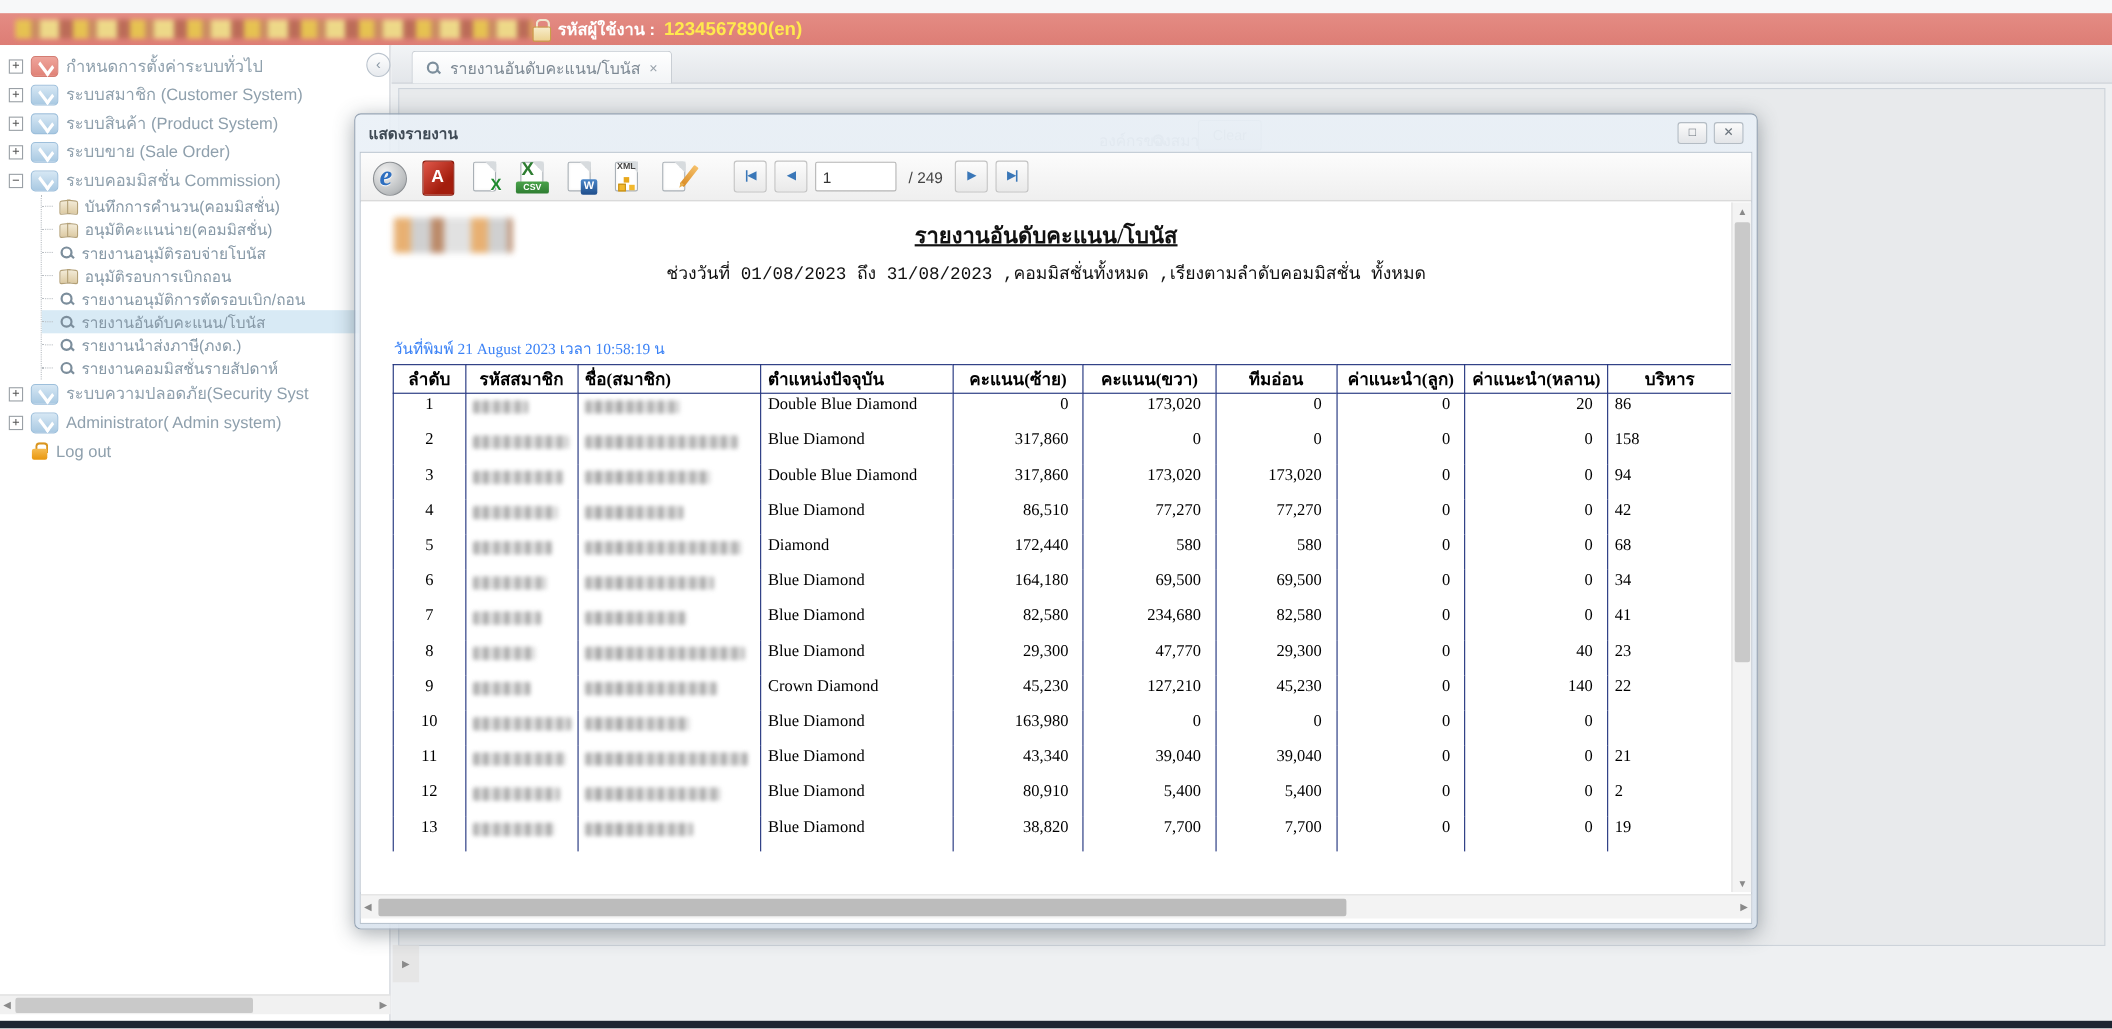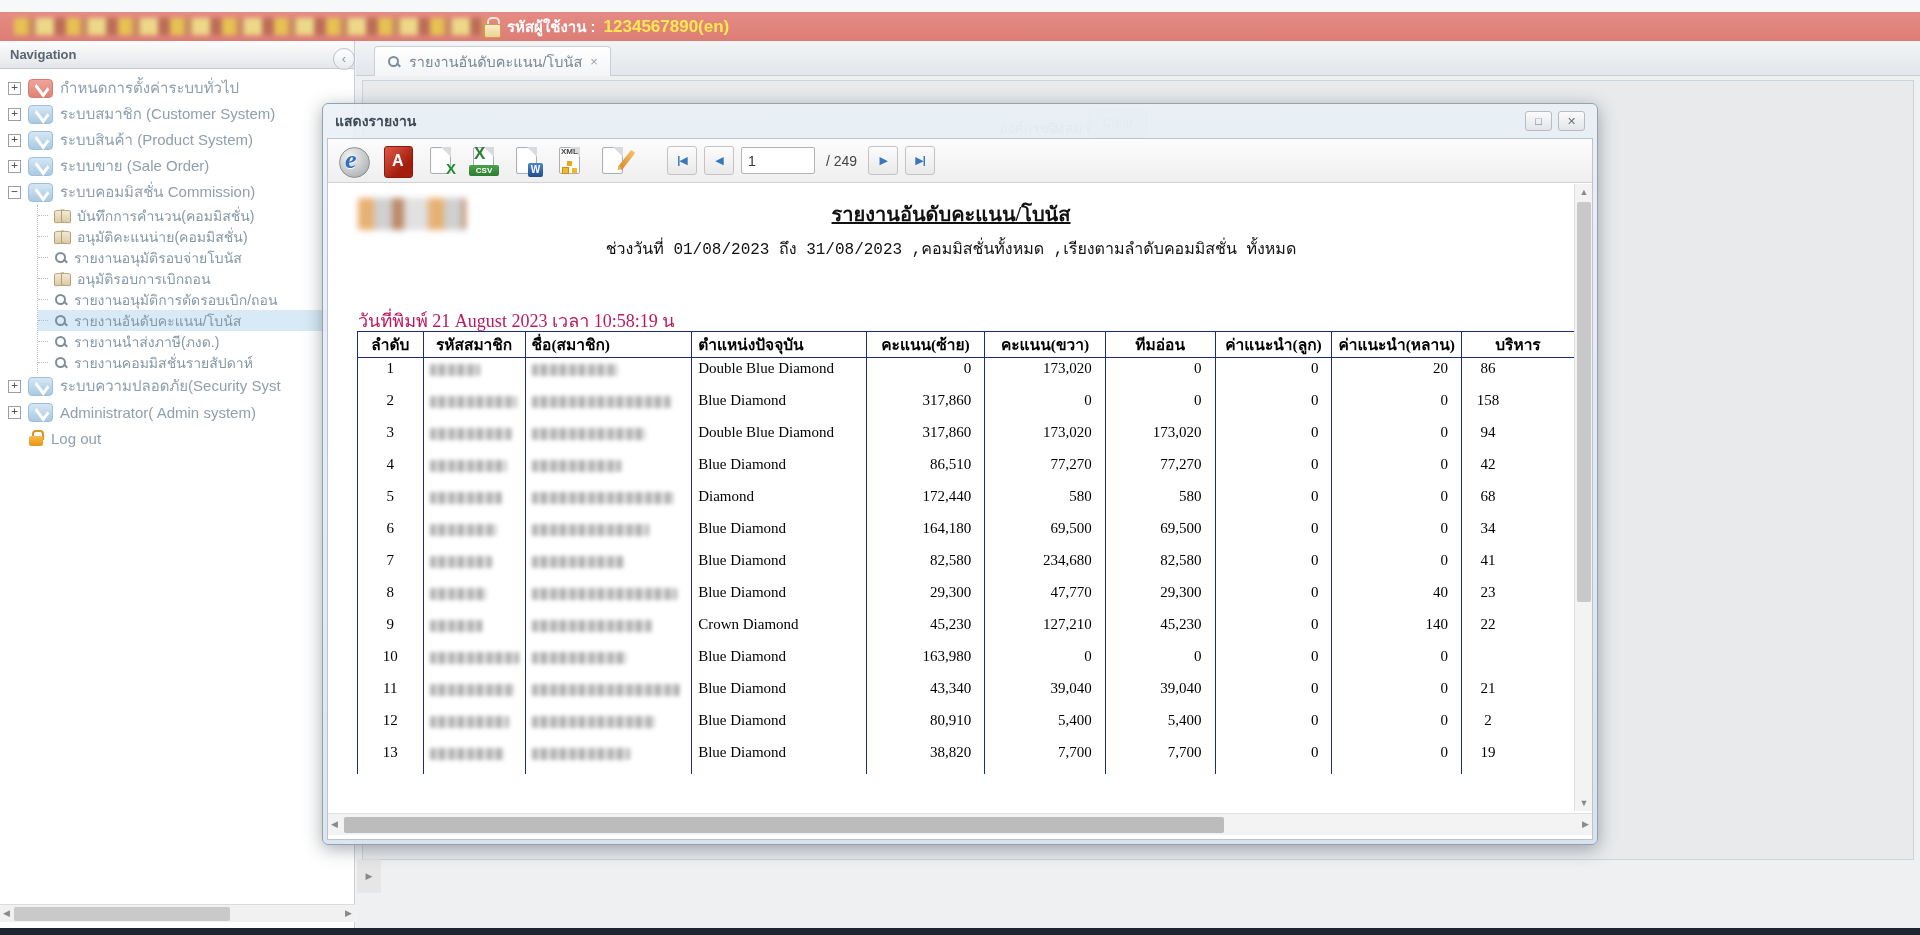--- a/index.html
+++ b/index.html
@@ -93,29 +93,29 @@
   .pg-input { width:74px; height:27px; border:1px solid #b5b5b5; border-radius:2px; font-size:14px; padding:0 6px; color:#333; }
   .pg-total { font-size:14px; color:#444; margin:0 4px; }
 
   
   .report-wrap { position:absolute; left:0; top:45px; width:1264px; height:655px; }
   .report-canvas { position:absolute; left:0; top:0; width:1246px; height:627px; overflow:hidden; background:#fff; }
   .logo-blob { position:absolute; left:30px; top:14px; width:108px; height:32px; border-radius:3px; filter:blur(3px); opacity:.85;
       background:repeating-linear-gradient(90deg,#e4a35a 0 16px,#c8c8c8 16px 34px,#b0764f 34px 46px,#dcdcdc 46px 70px); }
   .rep-title { position:absolute; left:0; top:14px; width:100%; text-align:center; font-family:"Liberation Serif","DejaVu Serif",serif; font-size:20px; font-weight:bold; text-decoration:underline; color:#111; }
   .rep-subtitle { position:absolute; left:0; top:52px; width:100%; text-align:center; font-family:Liberation Mono, monospace; font-size:16px; color:#111; }
-  .rep-printed { position:absolute; left:30px; top:122px; font-family:"Liberation Serif","DejaVu Serif",serif; font-size:18px; color:#be185d; }
+  .rep-printed { position:absolute; left:30px; top:122px; font-family:"Liberation Serif","DejaVu Serif",serif; font-size:14px; color:#3b82f6; }
   .rep-table { position:absolute; left:29px; top:147px; border-collapse:separate; border-spacing:0; table-layout:fixed; font-family:"Liberation Serif","DejaVu Serif",serif; }
   .rep-table th { border-top:1px solid #1c2e7b; border-bottom:1px solid #1c2e7b; border-left:1px solid #1c2e7b; font-size:15.5px; font-weight:bold; color:#000; height:27px; padding:0 6px; white-space:nowrap; overflow:hidden; }
   .rep-table td { border-left:1px solid #1c2e7b; font-size:15px; color:#000; height:32px; padding:2px 6px 0 6px; vertical-align:top; white-space:nowrap; overflow:hidden; }
   .rep-table .num { text-align:right; padding-right:13px; }
   .rep-table .ctr { text-align:center; }
   .blur-blob { display:inline-block; height:12px; margin-top:4px; border-radius:2px; filter:blur(2px); opacity:.8;
       background:repeating-linear-gradient(90deg,#9b9b9b 0 5px,#cfcfcf 5px 10px,#8a8a8a 10px 14px,#d8d8d8 14px 19px); }
-  .mg-stub { display:inline-block; width:40px; text-align:center; }
+  .mg-stub { display:inline-block; width:40px; text-align:left; }
   .vscroll { position:absolute; right:0; top:0; width:18px; height:627px; background:#f3f3f3; border-left:1px solid #e0e0e0; }
   .vscroll .thumb { position:absolute; left:2px; top:18px; width:14px; height:400px; background:#c9c9c9; border-radius:2px; }
   .vsb-arrow { position:absolute; left:0; width:18px; font-size:9px; color:#8a8a8a; text-align:center; }
   .hscroll { position:absolute; left:0; top:629px; width:1264px; height:22px; background:#f3f3f3; border-top:1px solid #e0e0e0; }
   .hscroll .thumb { position:absolute; left:16px; top:3px; width:880px; height:16px; background:#bcbcbc; border-radius:2px; }
 
   .bottom-strip { position:absolute; left:0; bottom:0; width:1920px; height:7px; background:#1d2531; }
 </style>
 </head>
 <body>
@@ -125,23 +125,20 @@
 <div class="red-bar">
   <div class="redacted-title"></div>
   <div class="user-area">
     <span class="hlock"></span>
     <span class="user-label">รหัสผู้ใช้งาน :</span>
     <span class="user-id">1234567890(en)</span>
   </div>
 </div>
 
 <div class="nav-panel">
-  <div class="nav-header">
-    <span>Navigation</span>
-  </div>
   <div class="nav-tree">
       <div class="nav-row">
         <span class="expander">+</span>
         <span class="nicon-module nicon-red"></span>
         <span class="nav-label">กำหนดการตั้งค่าระบบทั่วไป</span>
       </div>
       <div class="nav-row">
         <span class="expander">+</span>
         <span class="nicon-module nicon-blue"></span>
         <span class="nav-label">ระบบสมาชิก (Customer System)</span>

